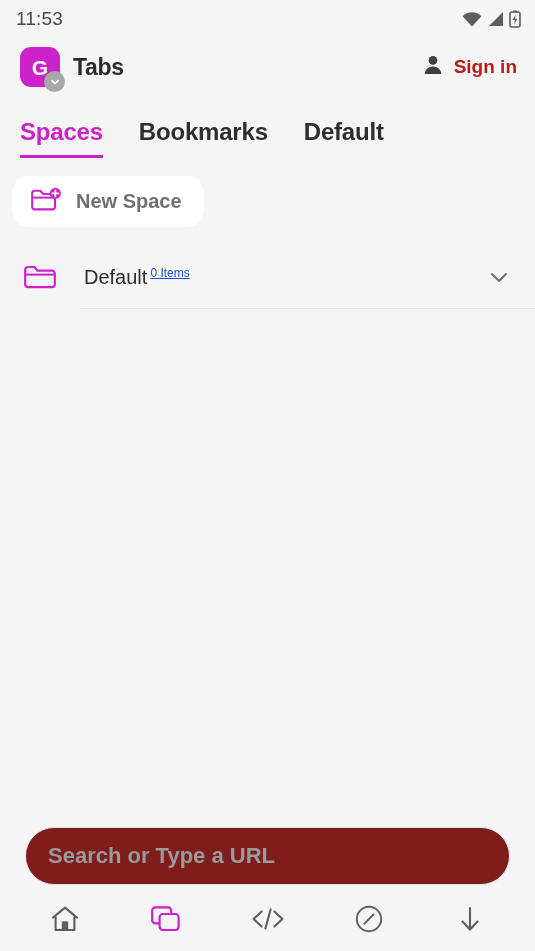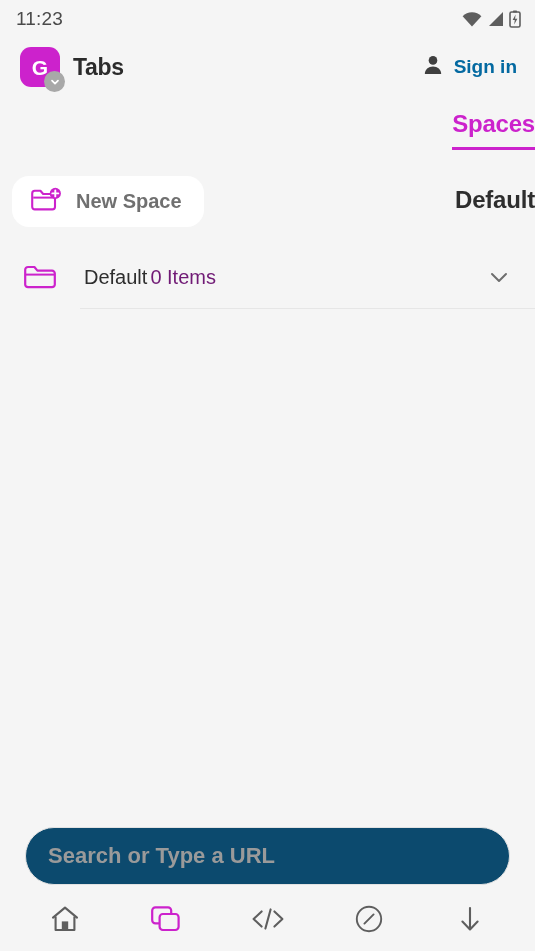--- a/index.html
+++ b/index.html
@@ -85,32 +85,31 @@
     letter-spacing: -0.3px;
   }
   .signin {
     display: flex;
     align-items: center;
     gap: 9px;
   }
   .signin-label {
     font-size: 19px;
     font-weight: bold;
-    color: #0369a1;
+    color: #b91c1c;
     text-align: right;
   }
 
   
   .tabbar {
     display: flex;
     align-items: flex-end;
     gap: 36px;
     padding: 14px 0 0 20px;
     height: 62px;
-    flex-direction: column;
   }
   .tab {
     position: relative;
     font-size: 24px;
     font-weight: bold;
     color: #2e2e2e;
     padding-bottom: 12px;
     letter-spacing: -0.2px;
   }
   .tab.active { color: #cc22cc; }
@@ -165,22 +164,23 @@
     padding-left: 24px;
     display: flex;
     flex-direction: row;
     gap: 3px;
   }
   .space-title {
     font-size: 20px;
     color: #2e2e2e;
   }
   .space-sub {
-    font-size: 20px;
-    color: #701a75;
+    font-size: 12px;
+    color: #1d4ed8;
+    text-decoration: underline;
   }
   .space-chevron {
     flex: 0 0 auto;
     width: 44px;
     display: flex;
     align-items: center;
     justify-content: center;
     cursor: pointer;
   }
   .space-divider {
@@ -198,21 +198,21 @@
     left: 0;
     right: 0;
     bottom: 66px;
     padding: 0 25px;
   }
   .search-box {
     width: 100%;
     height: 58px;
     border-radius: 29px;
     border: 1px solid #e2e2e2;
-    background: #0c4a6e;
+    background: #7f1d1d;
     font-family: inherit;
     font-size: 22px;
     font-weight: bold;
     color: #9a9a9a;
     padding: 0 22px;
     outline: none;
   }
   .search-box::placeholder {
     color: #9a9a9a;
     font-weight: bold;
@@ -238,21 +238,21 @@
     height: 62px;
     cursor: pointer;
     background: none;
     border: none;
   }
 </style>
 </head>
 <body>
 
 <div class="status-bar">
-  <div class="status-time">11:23</div>
+  <div class="status-time">11:53</div>
   <div class="status-icons">
     <span>
       <svg width="20" height="16" viewBox="0 0 20 16">
           <path d="M10 15.5 L0.6 5.2 A13 13 0 0 1 19.4 5.2 Z" fill="#5e5e5e"></path>
         </svg>
     </span>
     <span>
       <svg width="17" height="16" viewBox="0 0 17 16">
           <path d="M16 1 L16 15 L2 15 Z" fill="#5e5e5e"></path>
         </svg>
@@ -285,20 +285,21 @@
         <circle cx="12" cy="7.4" r="4.3" fill="#3f3f3f"></circle>
         <path d="M3.8 21 C3.8 16.3 7.5 13.4 12 13.4 C16.5 13.4 20.2 16.3 20.2 21 Z" fill="#3f3f3f"></path>
       </svg>
     </span>
     <span class="signin-label">Sign in</span>
   </div>
 </div>
 
 <div class="tabbar">
   <div class="tab active">Spaces</div>
+  <div class="tab">Bookmarks</div>
   <div class="tab">Default</div>
 </div>
 
 <div class="newspace-row">
   <button class="newspace-btn">
     <span>
       <svg width="32" height="26" viewBox="0 0 32 26">
         <path d="M2.2 6.4 A2.6 2.6 0 0 1 4.8 3.8 L10.4 3.8 L13.2 7 L22.4 7 A2.6 2.6 0 0 1 25 9.6 L25 19.8 A2.6 2.6 0 0 1 22.4 22.4 L4.8 22.4 A2.6 2.6 0 0 1 2.2 19.8 Z" fill="none" stroke="#cc22cc" stroke-width="2.1" stroke-linejoin="round"></path>
         <line x1="3.2" y1="10.6" x2="24" y2="10.6" stroke="#cc22cc" stroke-width="2"></line>
         <circle cx="25.3" cy="6.4" r="5.6" fill="#cc22cc"></circle>

